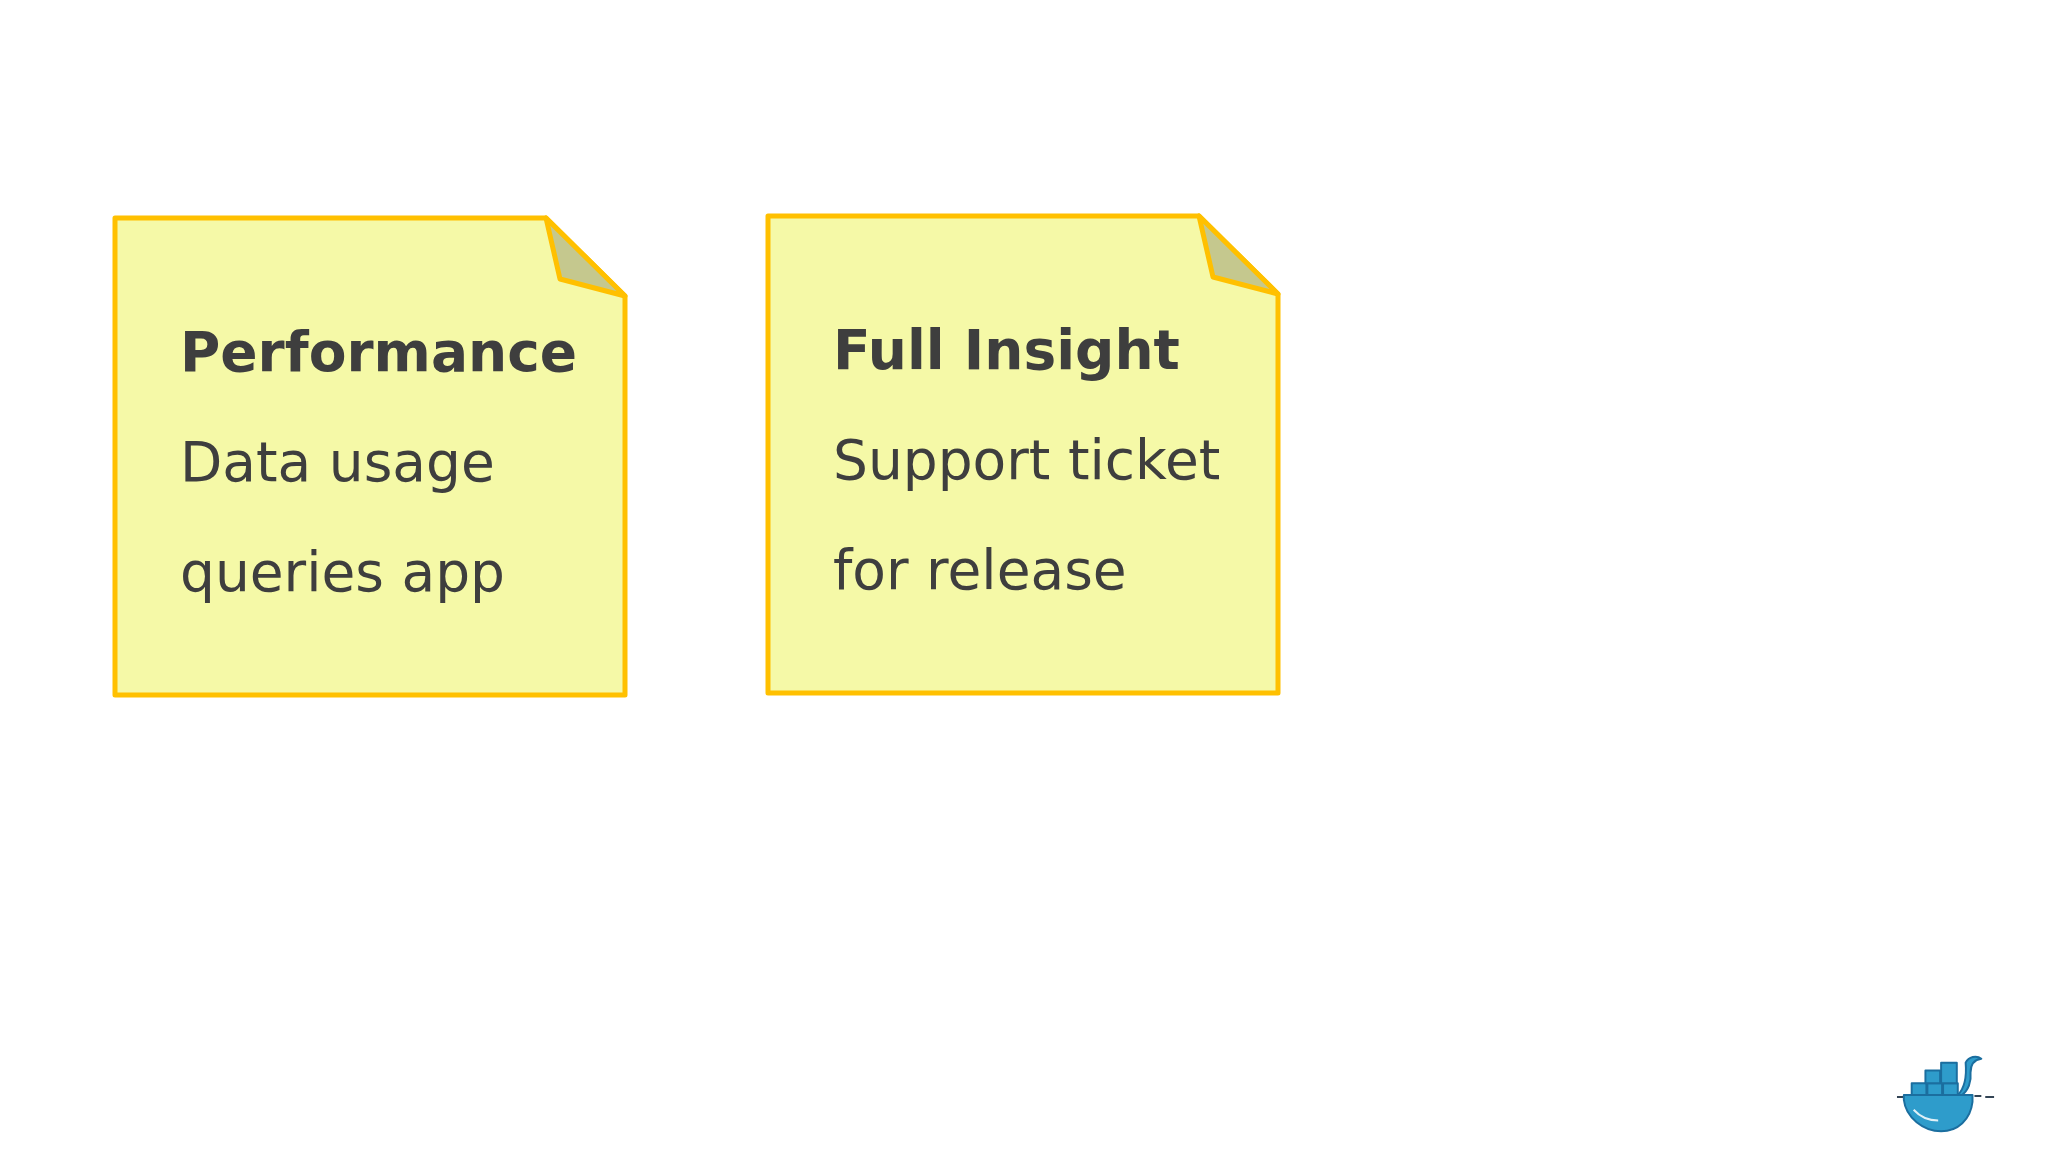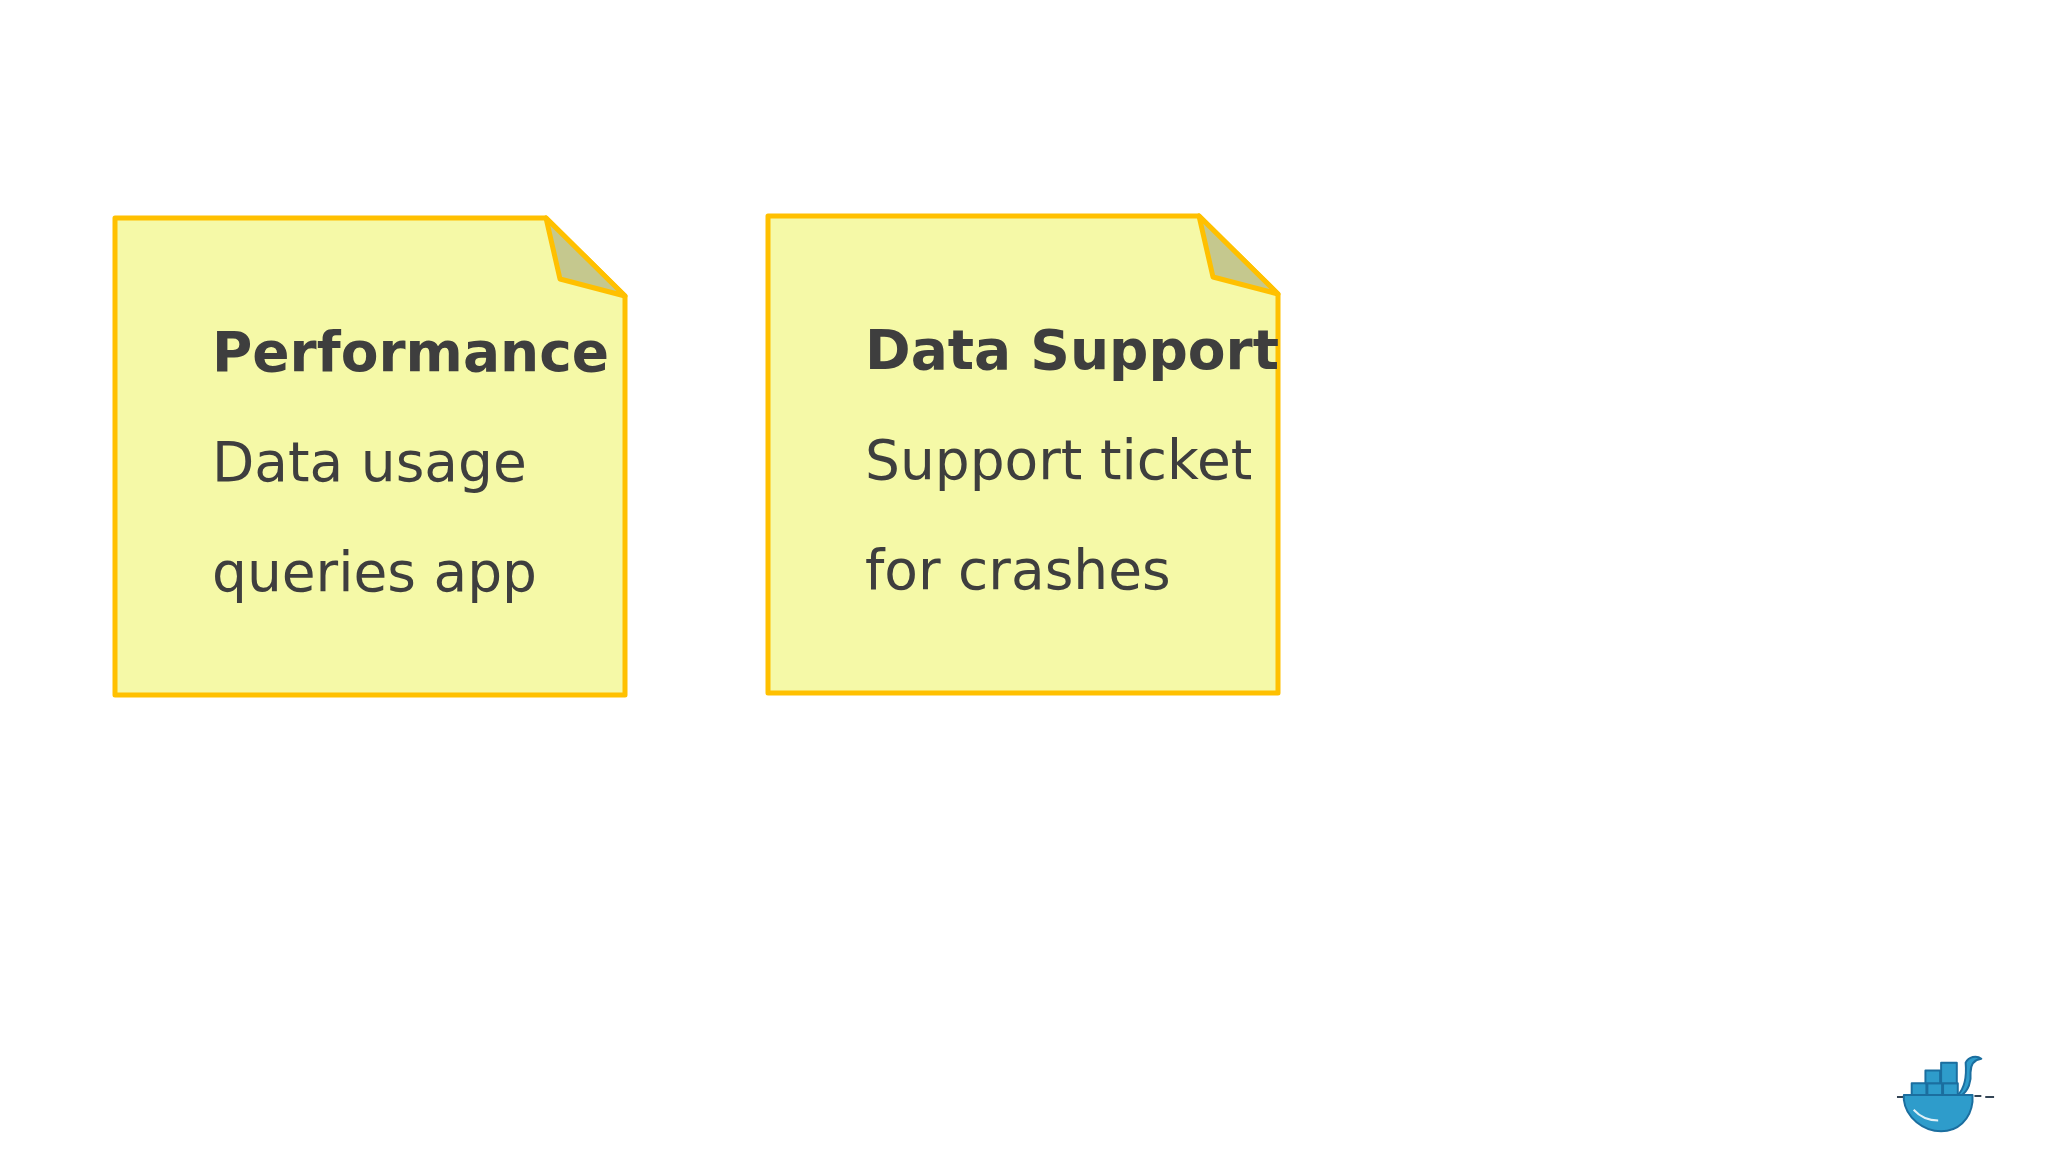--- a/index.html
+++ b/index.html
@@ -41,21 +41,20 @@
   }
   .note-text {
     position: absolute; left: 0; top: 0;
     width: 516px; height: 483px;
     box-sizing: border-box;
     padding: 82px 30px 0 68px;
     color: var(--text-color, #3E3E3E);
     font-size: 55px;
     line-height: 110px;
     white-space: nowrap;
-    margin-left: 32px;
   }
   .note-title { font-weight: bold; }
   .note-line  { font-weight: normal; }
   .docker-logo {
     position: absolute;
     left: 1896px; top: 1050px;
     width: 102px; height: 92px;
   }
   .whale-fill  { fill: var(--docker-blue, #2E9CCB); stroke: #1B6E9F; stroke-width: 2; stroke-linejoin: round; }
   .whale-line  { stroke: #345; stroke-width: 2; fill: none; }
@@ -77,23 +76,23 @@
       <div class="note-line">queries app</div>
     </div>
   </div>
 
   <div class="note note-2">
     <svg class="note-bg" viewBox="0 0 516 483" aria-hidden="true">
       <path class="note-paper" d="M3,3 L434,3 L513,81 L513,480 L3,480 Z"></path>
       <path class="note-fold" d="M434,3 L448,64 L513,81 Z"></path>
     </svg>
     <div class="note-text">
-      <div class="note-title">Data Support</div>
+      <div class="note-title">Full Insight</div>
       <div class="note-line">Support ticket</div>
-      <div class="note-line">for crashes</div>
+      <div class="note-line">for release</div>
     </div>
   </div>
 
 
   <svg class="docker-logo" viewBox="0 0 104 92" aria-hidden="true">
 
     <path class="whale-line" d="M1,47 h11 M80,46 h7 M91,47 h9"></path>
 
     <path class="whale-fill" d="M66,46 C74,41 77,31 76,22 C76,14 80,9 87,8 C82,4 74,6 71,12 C72,24 71,37 63,45 Z"></path>
 

